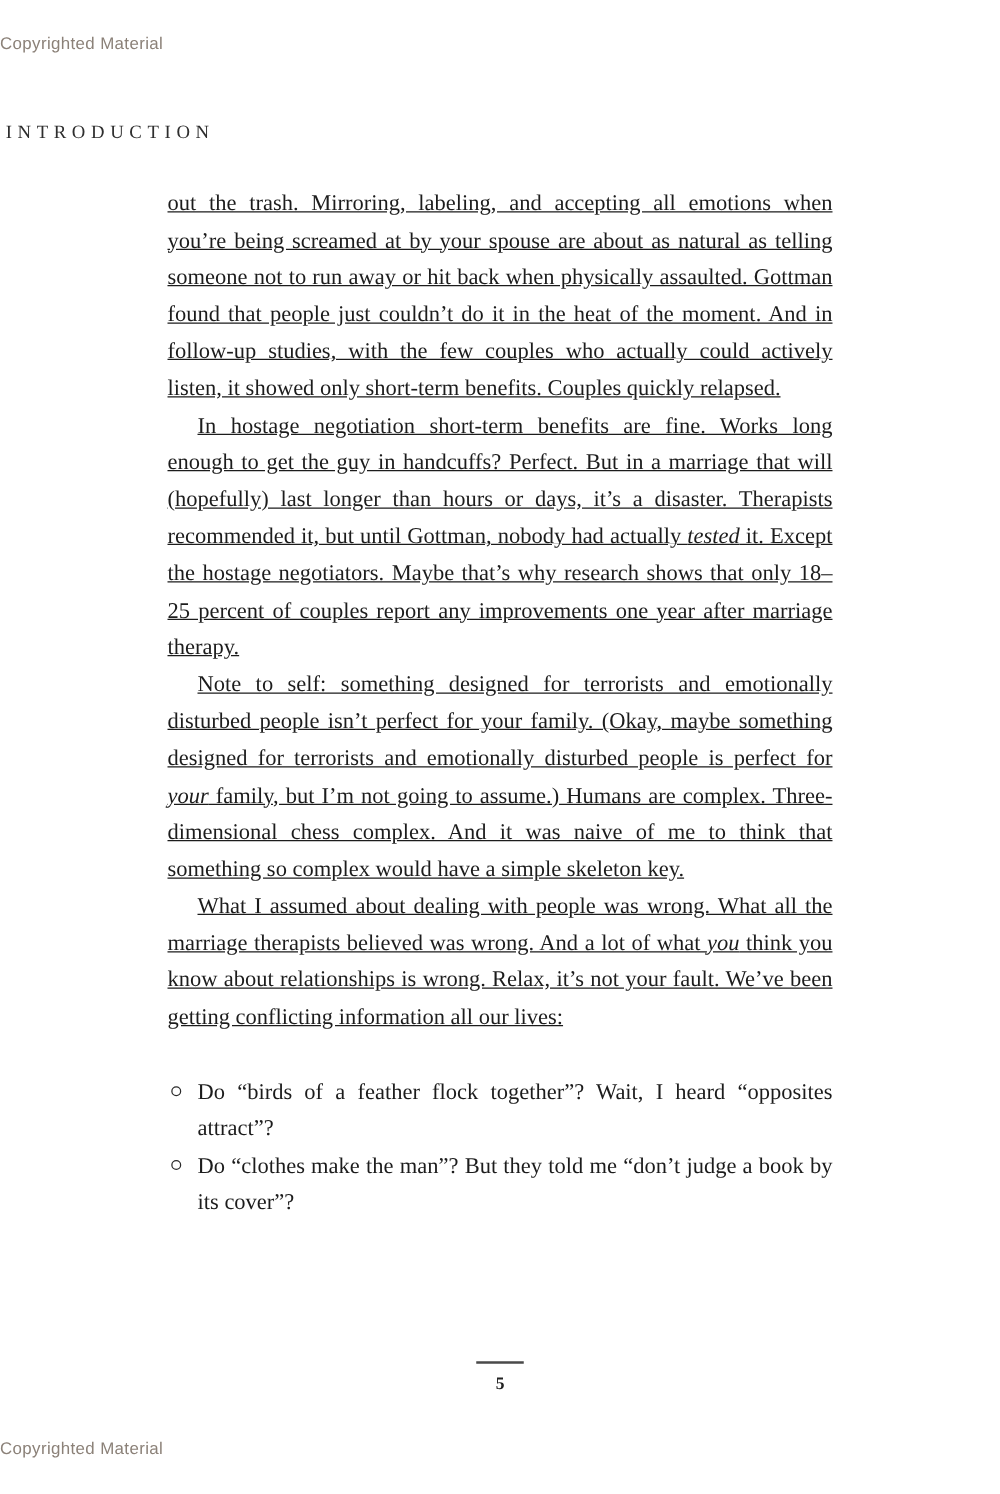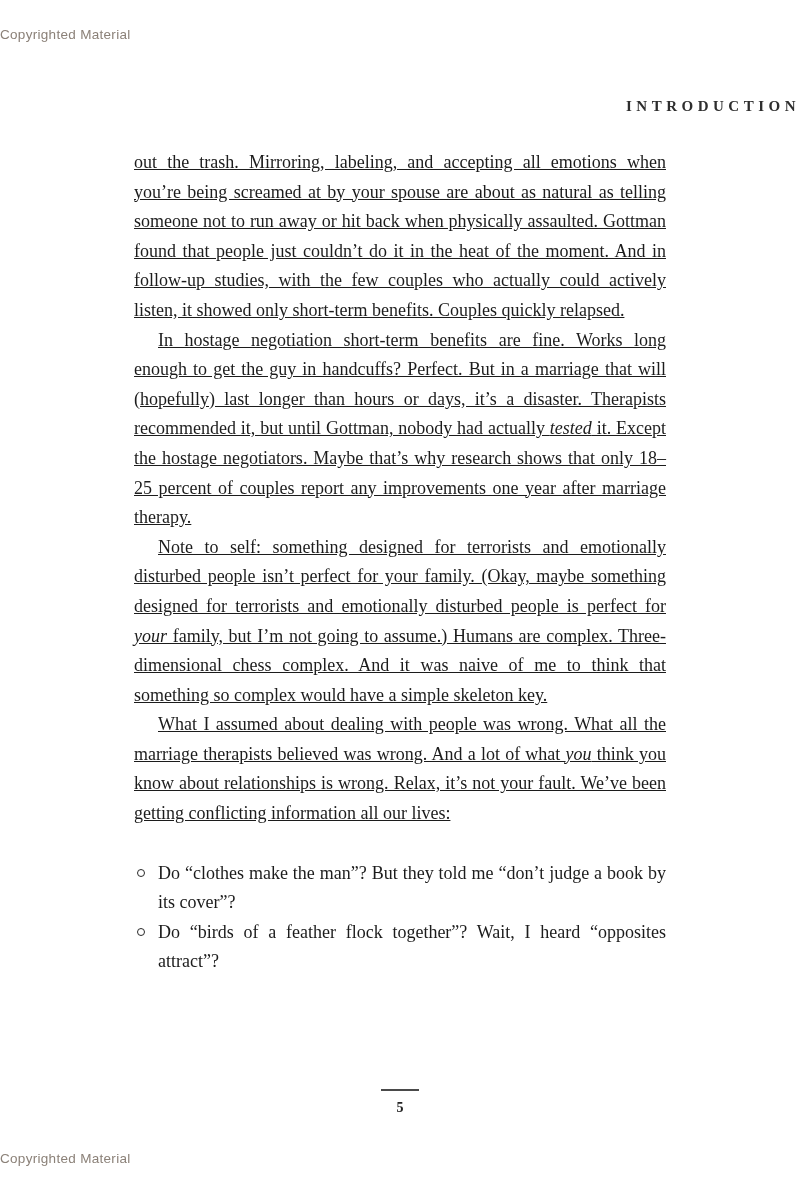--- a/index.html
+++ b/index.html
@@ -25,27 +25,27 @@
     color: #8b8178;
     letter-spacing: 0.3px;
   }
   .notice-top { top: 27px; }
   .notice-bottom { top: 1151px; }
   .chapter {
     position: absolute;
     top: 98px;
     left: 0;
     width: 100%;
-    text-align: right;
+    text-align: left;
     font-family: "Liberation Serif", serif;
     font-size: 15px;
     letter-spacing: 4.5px;
     text-indent: 4.5px;
     color: #2e2e2e;
-    font-weight: 700;
+    font-weight: 400;
   }
   .body-text {
     position: absolute;
     top: 148px;
     left: 134px;
     width: 532px;
     font-size: 18px;
     line-height: 29.6px;
     color: #1c1c1c;
     text-align: justify;
@@ -113,25 +113,25 @@
 
   <div class="body-text">
     <p class="para"><span>out the trash. Mirroring, labeling, and accepting all emotions when you’re being screamed at by your spouse are about as natural as telling someone not to run away or hit back when physically assaulted. Gottman found that people just couldn’t do it in the heat of the moment. And in follow-up studies, with the few couples who actually could actively listen, it showed only short-term benefits. Couples quickly relapsed.</span></p>
     <p class="para indent"><span>In hostage negotiation short-term benefits are fine. Works long enough to get the guy in handcuffs? Perfect. But in a marriage that will (hopefully) last longer than hours or days, it’s a disaster. Therapists recommended it, but until Gottman, nobody had actually </span><em>tested</em><span> it. Except the hostage negotiators. Maybe that’s why research shows that only 18–25 percent of couples report any improvements one year after marriage therapy.</span></p>
     <p class="para indent"><span>Note to self: something designed for terrorists and emotionally disturbed people isn’t perfect for your family. (Okay, maybe something designed for terrorists and emotionally disturbed people is perfect for </span><em>your</em><span> family, but I’m not going to assume.) Humans are complex. Three-dimensional chess complex. And it was naive of me to think that something so complex would have a simple skeleton key.</span></p>
     <p class="para indent"><span>What I assumed about dealing with people was wrong. What all the marriage therapists believed was wrong. And a lot of what </span><em>you</em><span> think you know about relationships is wrong. Relax, it’s not your fault. We’ve been getting conflicting information all our lives:</span></p>
 
     <ul class="bullet-list">
       <li class="bullet-item">
         <span class="bullet-icon"></span>
-        <span class="bullet-text"><span>Do “clothes make the man”? But they told me “don’t judge a book by its cover”?</span></span>
+        <span class="bullet-text"><span>Do “birds of a feather flock together”? Wait, I heard “opposites attract”?</span></span>
       </li>
       <li class="bullet-item">
         <span class="bullet-icon"></span>
-        <span class="bullet-text"><span>Do “birds of a feather flock together”? Wait, I heard “opposites attract”?</span></span>
+        <span class="bullet-text"><span>Do “clothes make the man”? But they told me “don’t judge a book by its cover”?</span></span>
       </li>
     </ul>
   </div>
 
   <div class="divider"></div>
 
   <div class="page-number">5</div>
 
   <div class="notice notice-bottom">Copyrighted Material</div>
 

